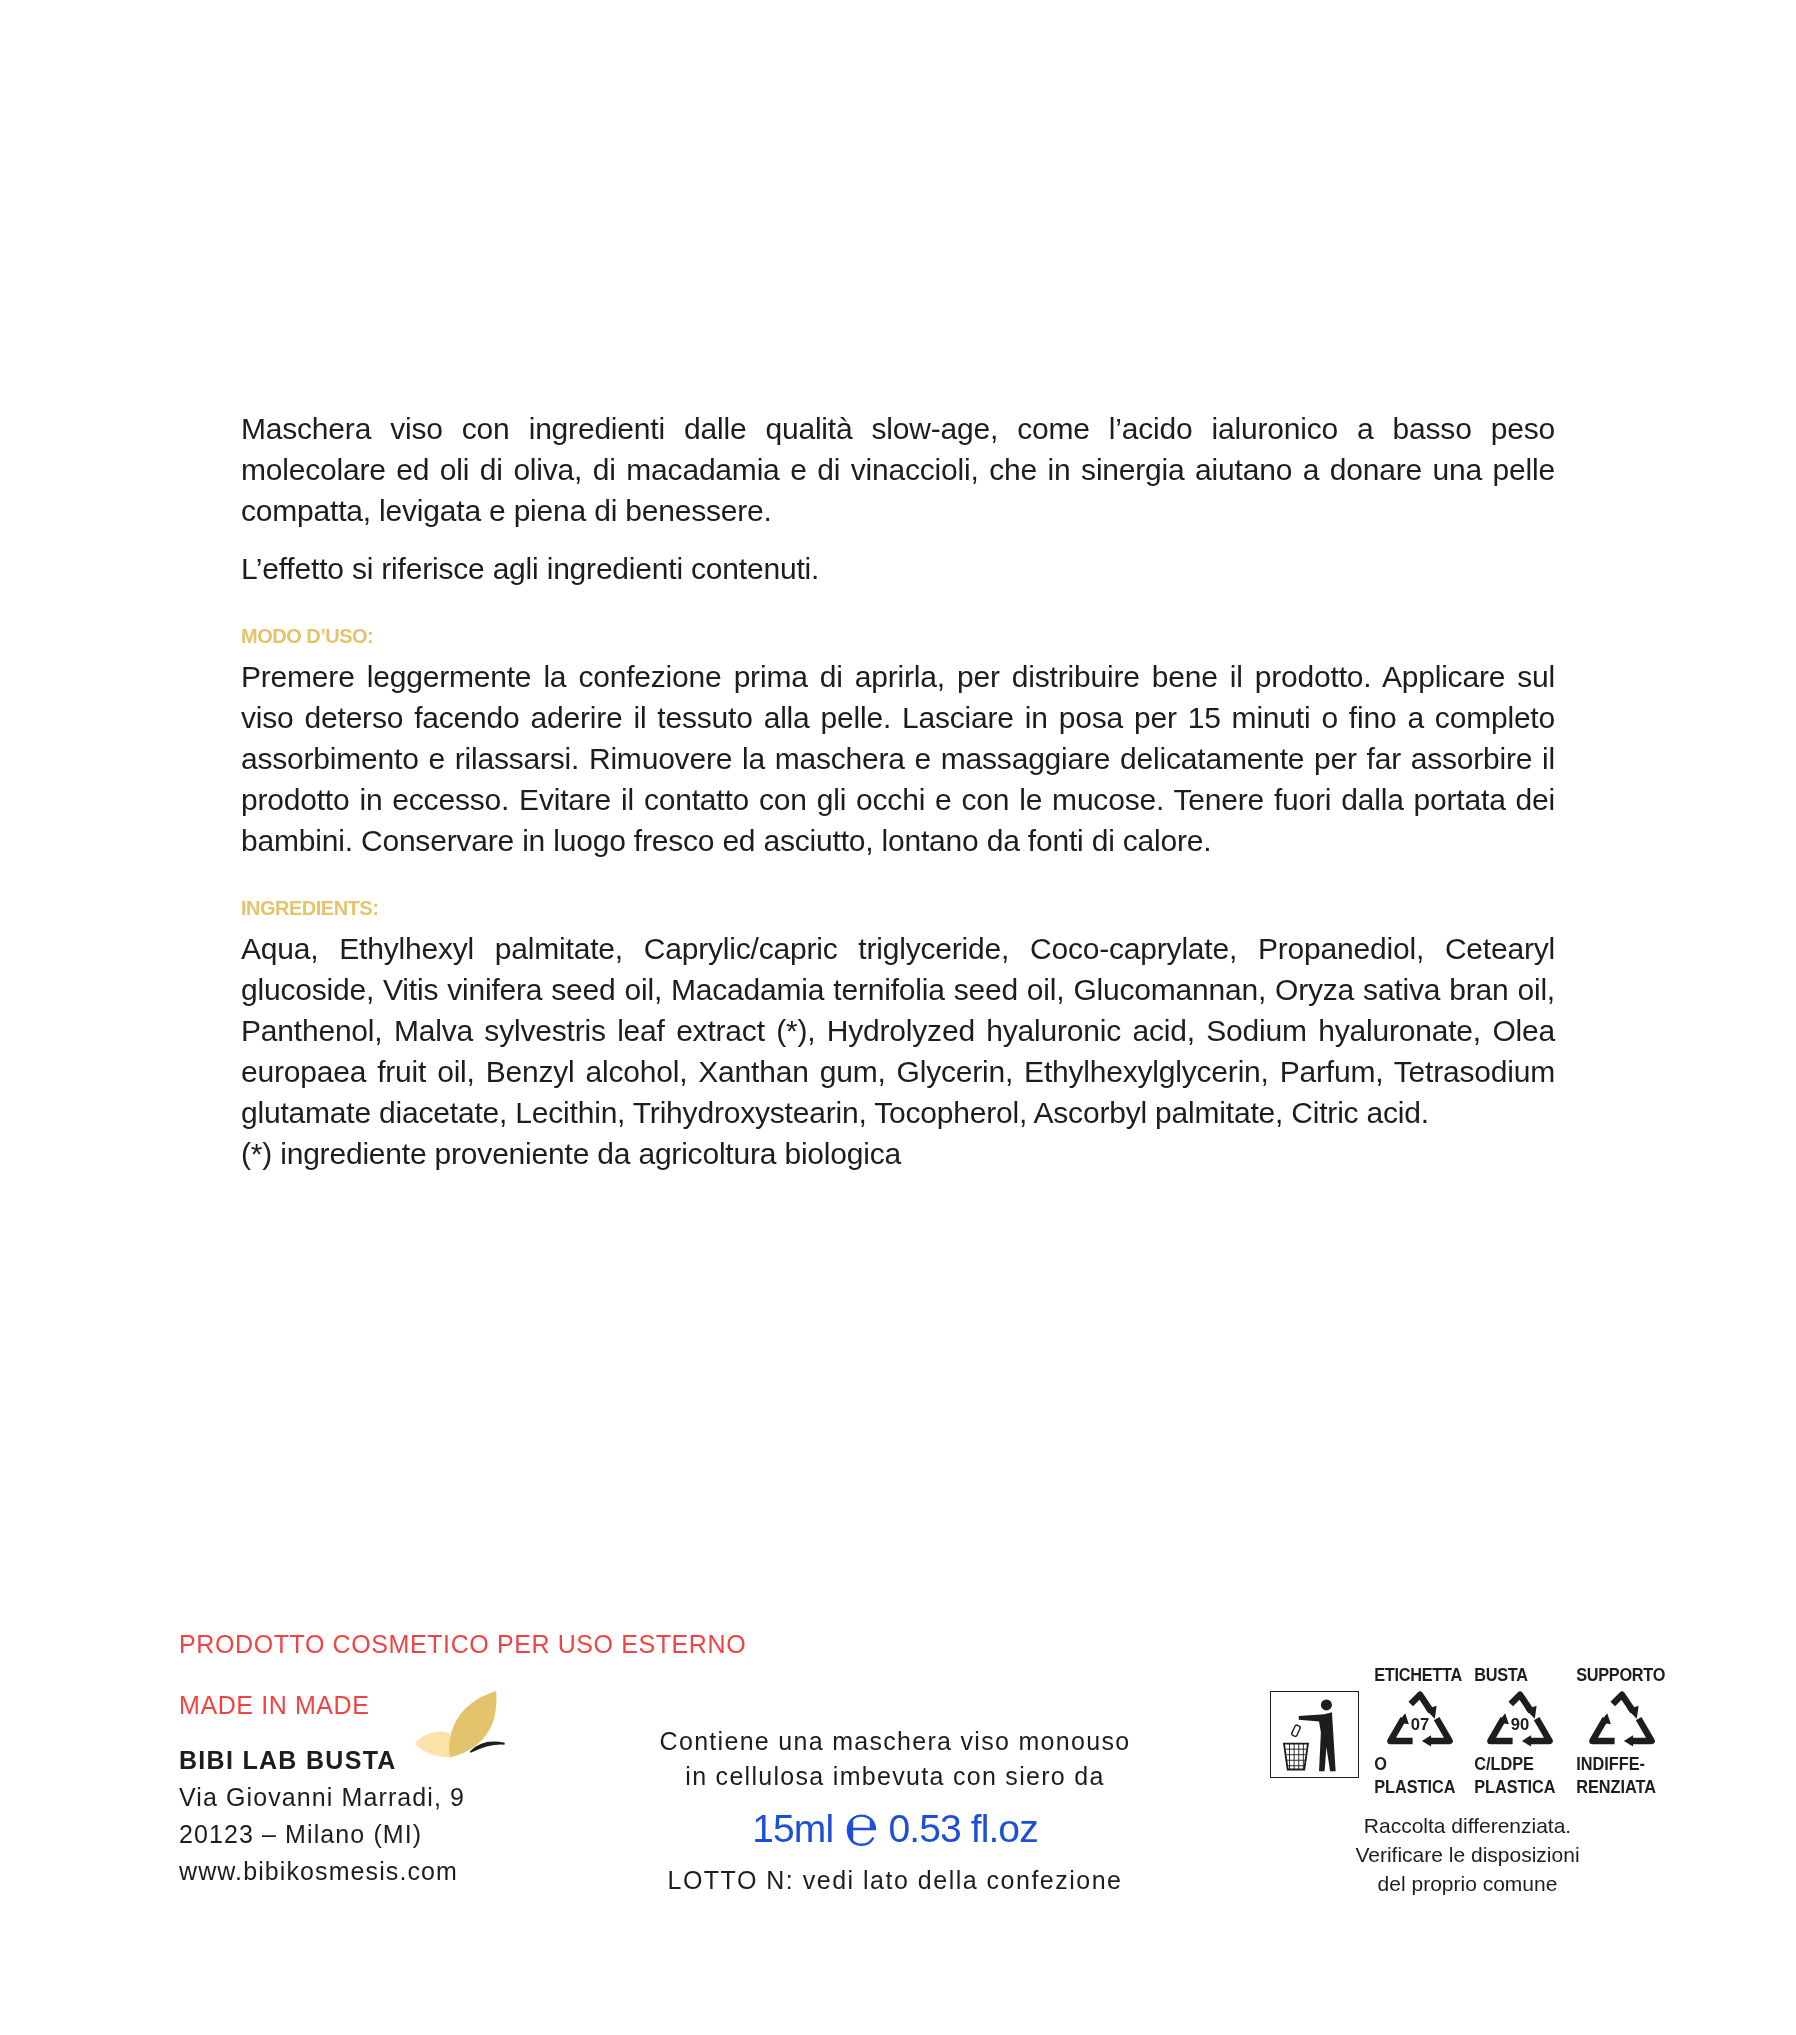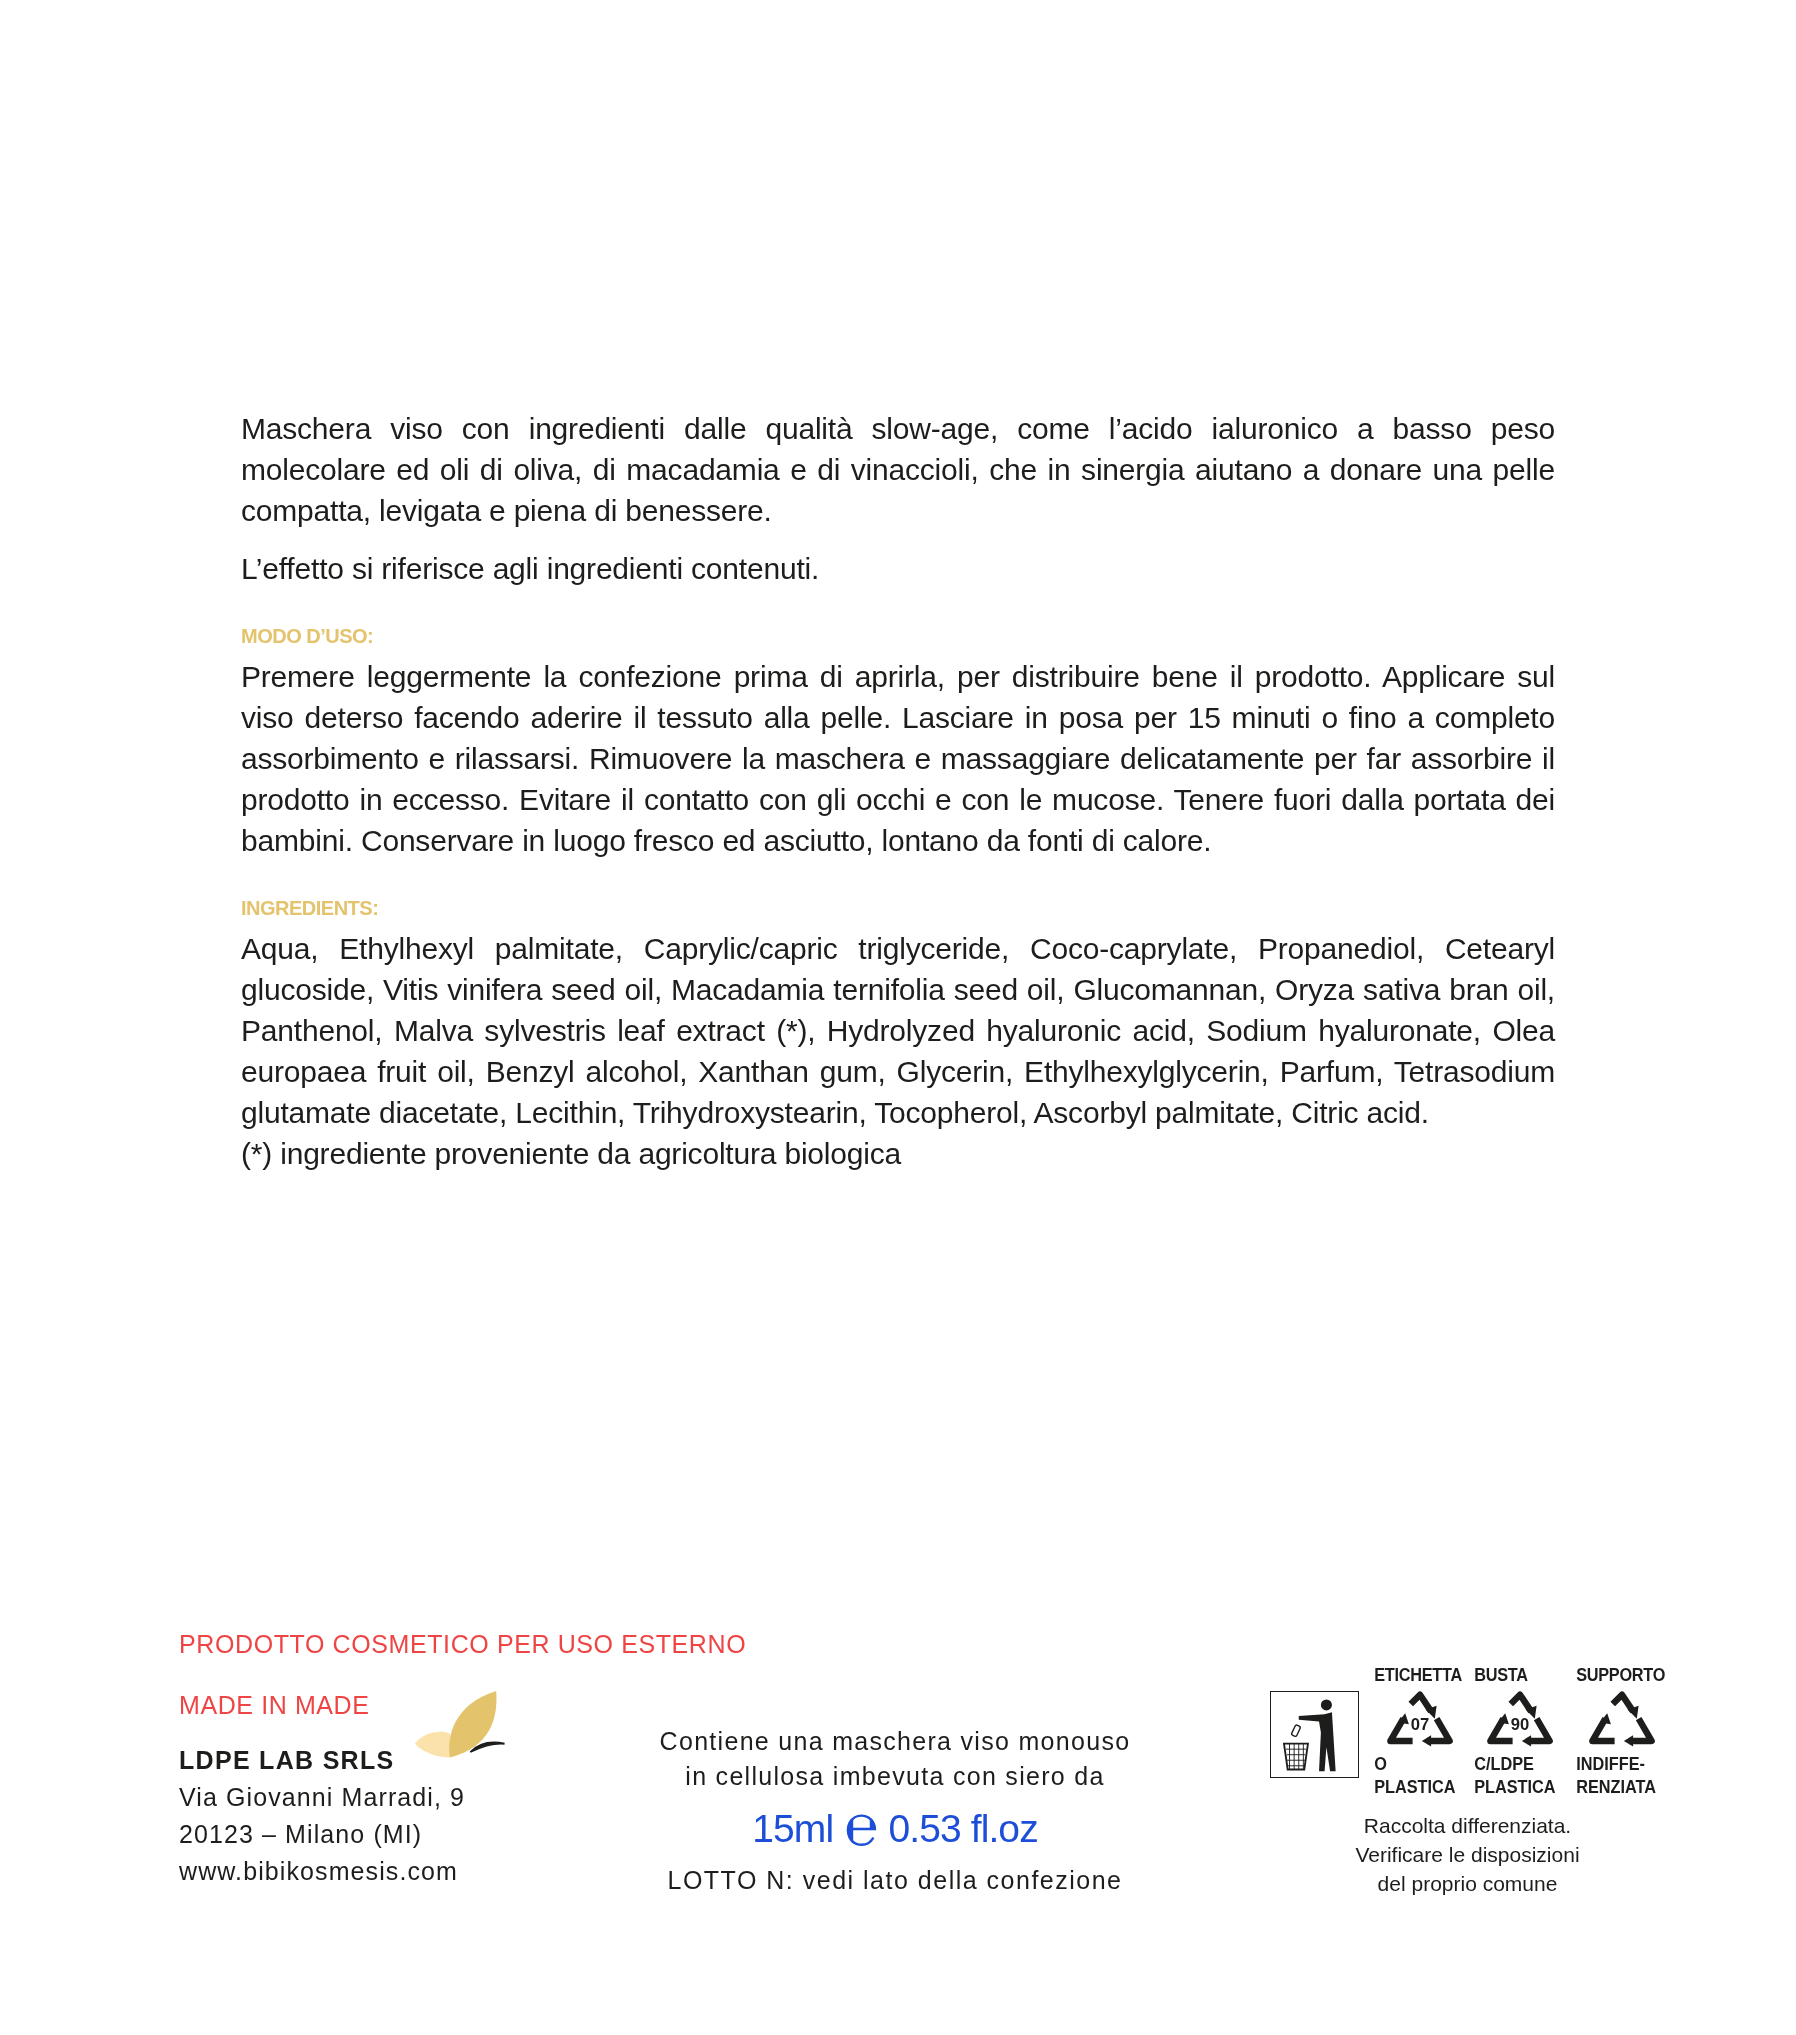--- a/index.html
+++ b/index.html
@@ -64,21 +64,21 @@
   <div class="gap-m"></div>
   <h2 class="heading">INGREDIENTS:</h2>
   <p class="para">Aqua, Ethylhexyl palmitate, Caprylic/capric triglyceride, Coco-caprylate, Propanediol, Cetearyl glucoside, Vitis vinifera seed oil, Macadamia ternifolia seed oil, Glucomannan, Oryza sativa bran oil, Panthenol, Malva sylvestris leaf extract (*), Hydrolyzed hyaluronic acid, Sodium hyaluronate, Olea europaea fruit oil, Benzyl alcohol, Xanthan gum, Glycerin, Ethylhexylglycerin, Parfum, Tetrasodium glutamate diacetate, Lecithin, Trihydroxystearin, Tocopherol, Ascorbyl palmitate, Citric acid.</p>
   <p class="para left">(*) ingrediente proveniente da agricoltura biologica</p>
 </div>
 
 <div class="legal l1">PRODOTTO COSMETICO PER USO ESTERNO</div>
 <div class="legal l2">MADE IN MADE</div>
 
 <div class="addr">
-  <div class="company">LDPE LAB SRLS</div>
+  <div class="company">BIBI LAB BUSTA</div>
   <div>Via Giovanni Marradi, 9</div>
   <div>20123 – Milano (MI)</div>
   <div>www.bibikosmesis.com</div>
 </div>
 
 <svg class="logo" viewBox="0 0 106 80">
   <path d="M2 57 C12 44 30 42 40 46 L40 72 C26 72 10 66 2 57 Z" fill="#fbe2ab"></path>
   <path d="M40 72 C36 50 44 14 90 0 C92 30 84 60 40 72 Z" fill="#e3c36b"></path>
   <path d="M62 66 C72 56 86 54 99 57 C86 56 74 60 62 66 Z" fill="#1d1d1b" stroke="#1d1d1b" stroke-width="2"></path>
 </svg>

